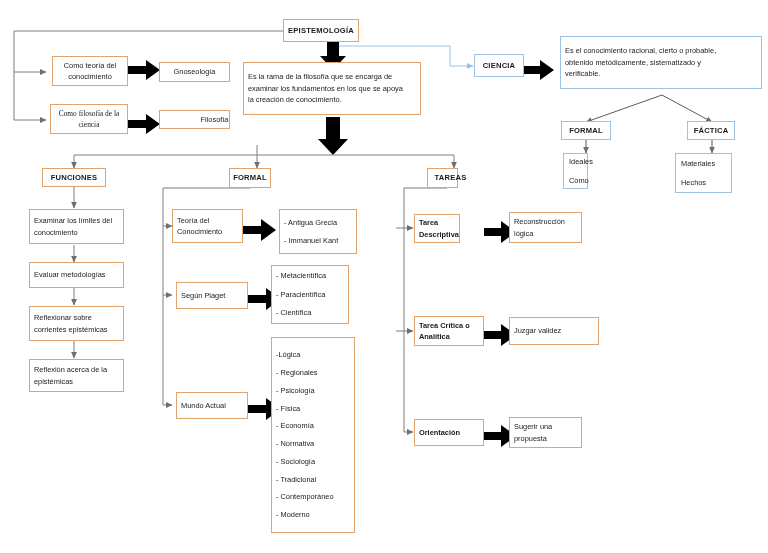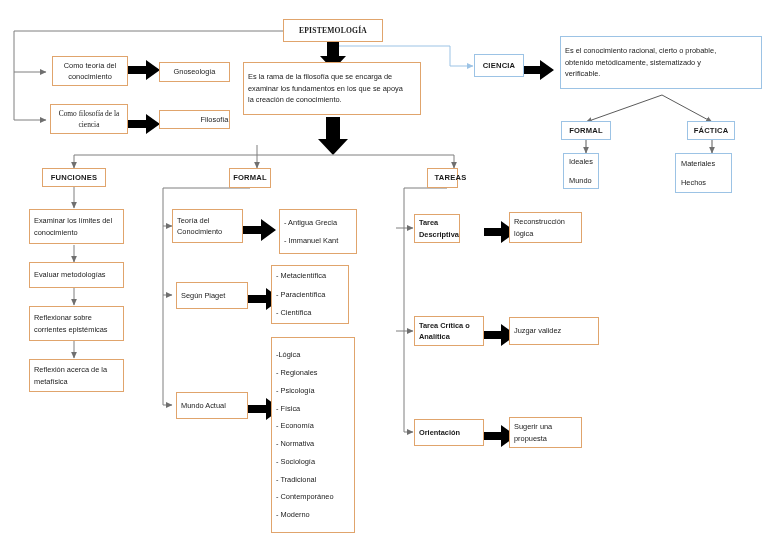--- a/index.html
+++ b/index.html
@@ -144,21 +144,21 @@
       <path d="M484,228 h17 v-7 l15,11 l-15,11 v-7 h-17 z"></path>
     </g>
     <g fill="#000000">
       <path d="M484,331 h17 v-7 l15,11 l-15,11 v-7 h-17 z"></path>
     </g>
     <g fill="#000000">
       <path d="M484,432 h17 v-7 l15,11 l-15,11 v-7 h-17 z"></path>
     </g>
   </svg>
 
-  <div class="box center bold" style="left:283px; top:19px; width:100px; height:23px;font-family:Liberation Serif, serif;">
+  <div class="box center bold" style="left:283px; top:19px; width:76px; height:23px;">
     <p class="label-strong">EPISTEMOLOGÍA</p>
   </div>
 
   <div class="box just" style="left:243px; top:62px; width:178px; height:53px;">
     <p class="spread">Es la rama de la filosofía que se encarga de</p>
     <p class="spread">examinar los fundamentos en los que se apoya</p>
     <p>la creación de conocimiento.</p>
   </div>
 
   <div class="box center" style="left:52px; top:56px; width:76px; height:30px;">
@@ -182,23 +182,23 @@
   </div>
   <div class="box blue just" style="left:560px; top:36px; width:202px; height:53px;">
     <p class="spread">Es el conocimiento racional, cierto o probable,</p>
     <p class="spread">obtenido   metódicamente,   sistematizado   y</p>
     <p>verificable.</p>
   </div>
 
   <div class="box blue center bold" style="left:561px; top:121px; width:50px; height:19px;">
     <p class="label-strong">FORMAL</p>
   </div>
-  <div class="box blue listbox sp" style="left:563px; top:153px; width:36px; height:36px; padding-left:5px;">
+  <div class="box blue listbox sp" style="left:563px; top:153px; width:25px; height:36px; padding-left:5px;">
     <p>Ideales</p>
-    <p>Mundo</p>
+    <p>Como</p>
   </div>
 
   <div class="box blue center bold" style="left:687px; top:121px; width:48px; height:19px;">
     <p class="label-strong">FÁCTICA</p>
   </div>
   <div class="box blue listbox sp" style="left:675px; top:153px; width:57px; height:40px; padding-left:5px;">
     <p>Materiales</p>
     <p>Hechos</p>
   </div>
 
@@ -218,21 +218,21 @@
   </div>
   <div class="box" style="left:29px; top:262px; width:95px; height:26px;">
     <p>Evaluar metodologías</p>
   </div>
   <div class="box just" style="left:29px; top:306px; width:95px; height:35px;">
     <p class="spread">Reflexionar          sobre</p>
     <p>corrientes epistémicas</p>
   </div>
   <div class="box just" style="left:29px; top:359px; width:95px; height:33px;">
     <p class="spread">Reflexión  acerca  de  la</p>
-    <p>metafísica</p>
+    <p>epistémicas</p>
   </div>
 
   <div class="box just" style="left:172px; top:209px; width:71px; height:34px;">
     <p class="spread">Teoría              del</p>
     <p>Conocimiento</p>
   </div>
   <div class="box listbox sp" style="left:271px; top:209px; width:78px; height:45px;margin-left:8px;">
     <p>- Antigua Grecia</p>
     <p>- Immanuel Kant</p>
   </div>

